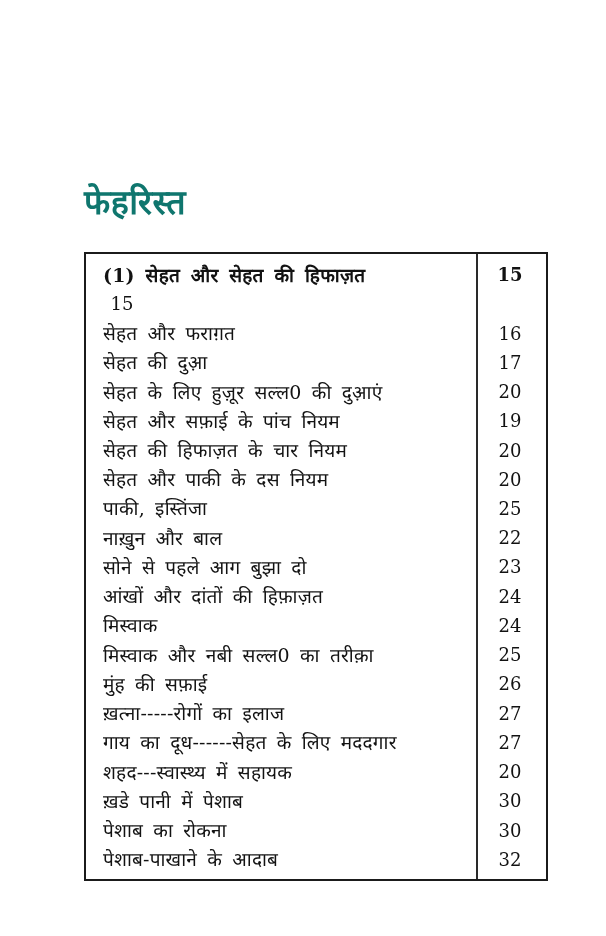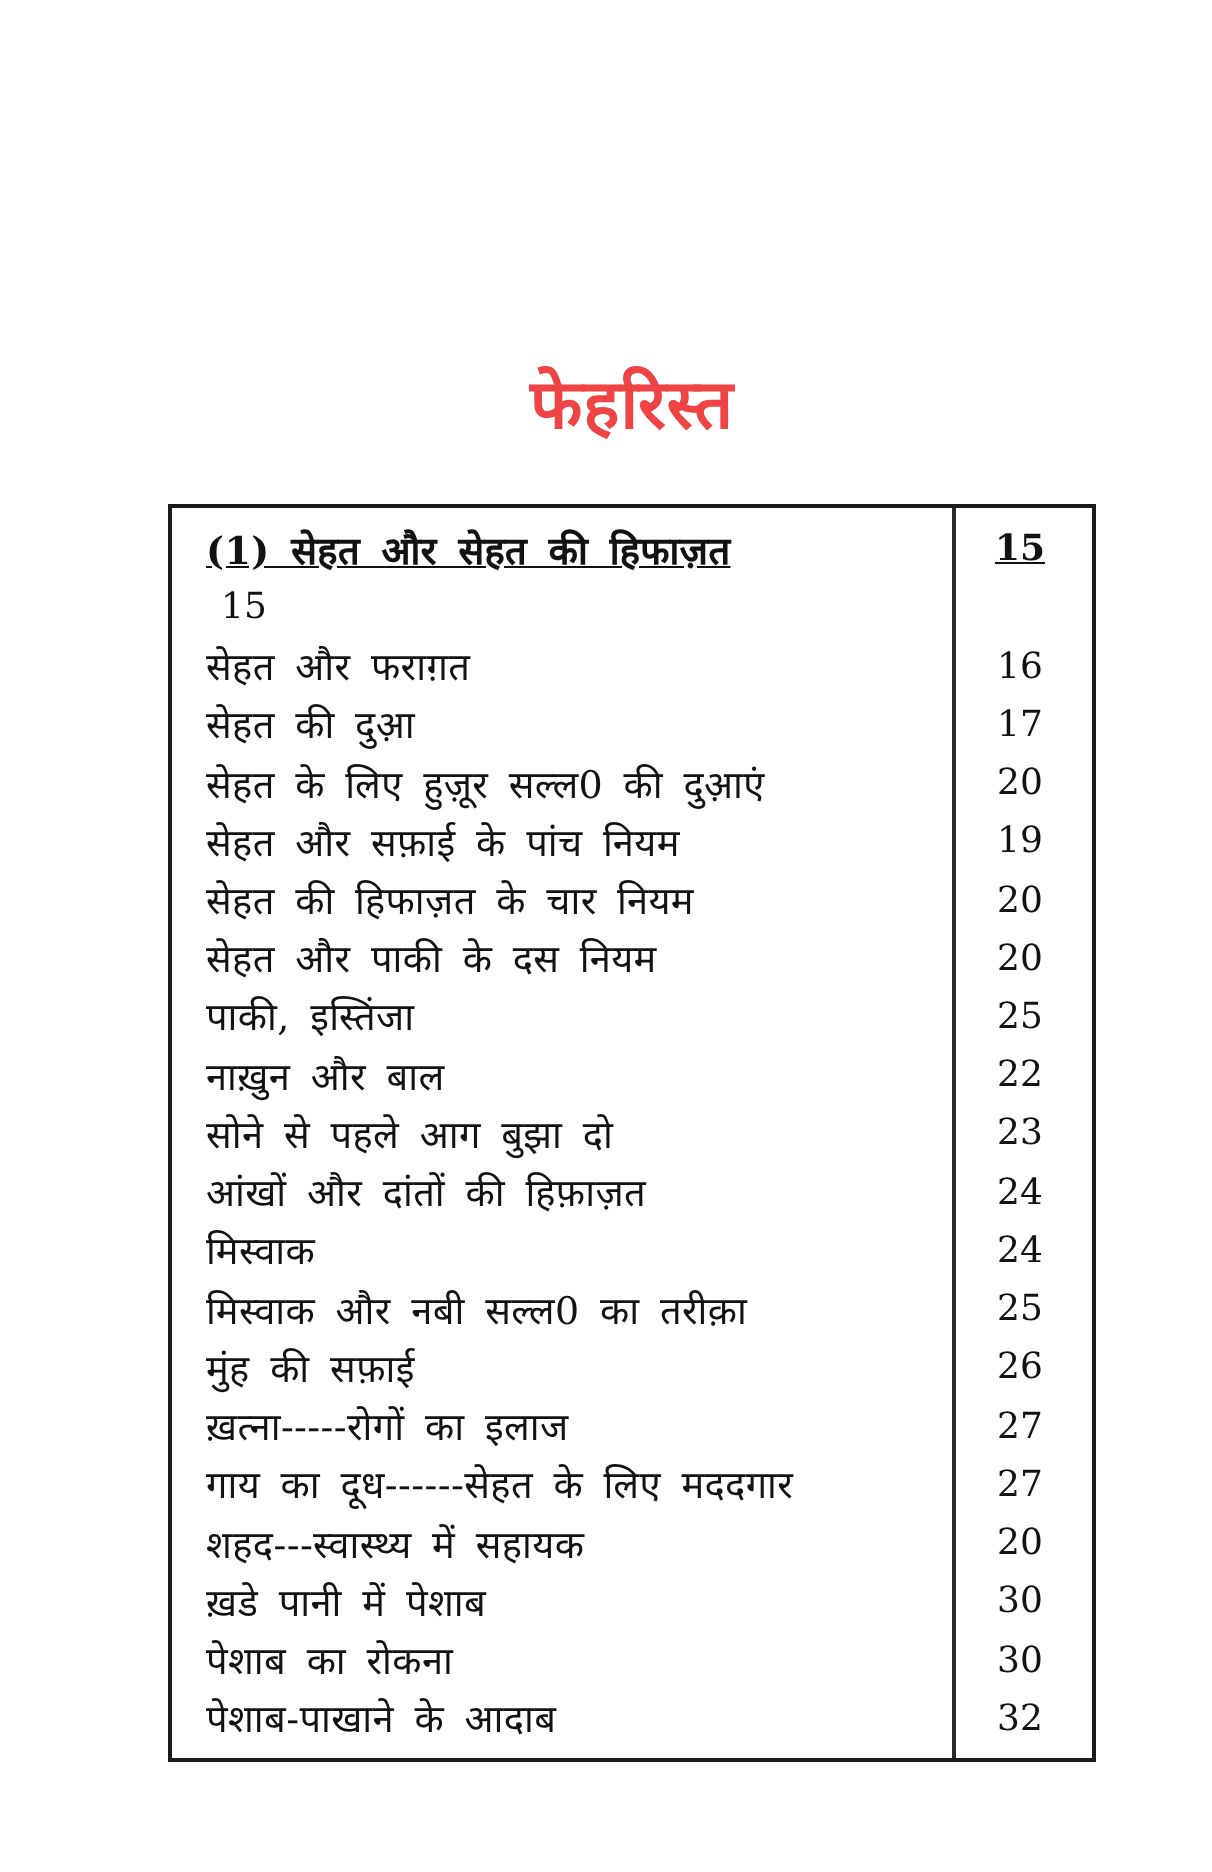--- a/index.html
+++ b/index.html
@@ -15,25 +15,24 @@
     color: #121212;
     font-family: "DejaVu Serif", "Liberation Serif", serif;
     overflow: hidden;
   }
   .page-title {
     position: absolute;
     left: 84px;
     top: 178px;
     width: 464px;
     margin: 0;
-    text-align: center;
     font-size: 34px;
     font-weight: 700;
     letter-spacing: 0.5px;
-    color: #ef4444;
+    color: #0f766e;
   }
   .toc-box {
     position: absolute;
     left: 84px;
     top: 252px;
     width: 464px;
     height: 629px;
     box-sizing: border-box;
     border: 2px solid #1b1b1b;
     display: flex;
@@ -54,21 +53,20 @@
     flex-direction: column;
   }
   .toc-row {
     flex: 1;
     display: flex;
     align-items: center;
     min-height: 0;
   }
   .toc-row.bold {
     font-weight: 700;
-    text-decoration: underline;
   }
   .toc-entry-title {
     flex: 1;
     padding-left: 17px;
     font-size: 19px;
     word-spacing: 4px;
     letter-spacing: 0.2px;
     white-space: nowrap;
     overflow: hidden;
   }

